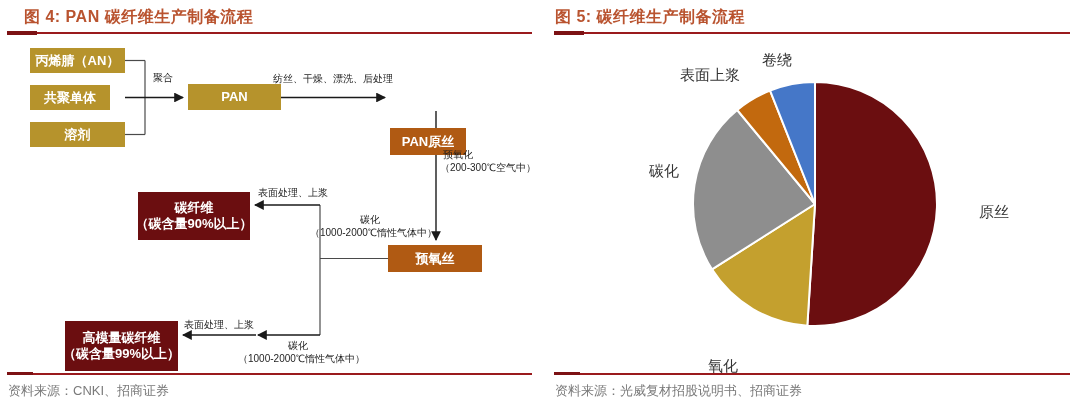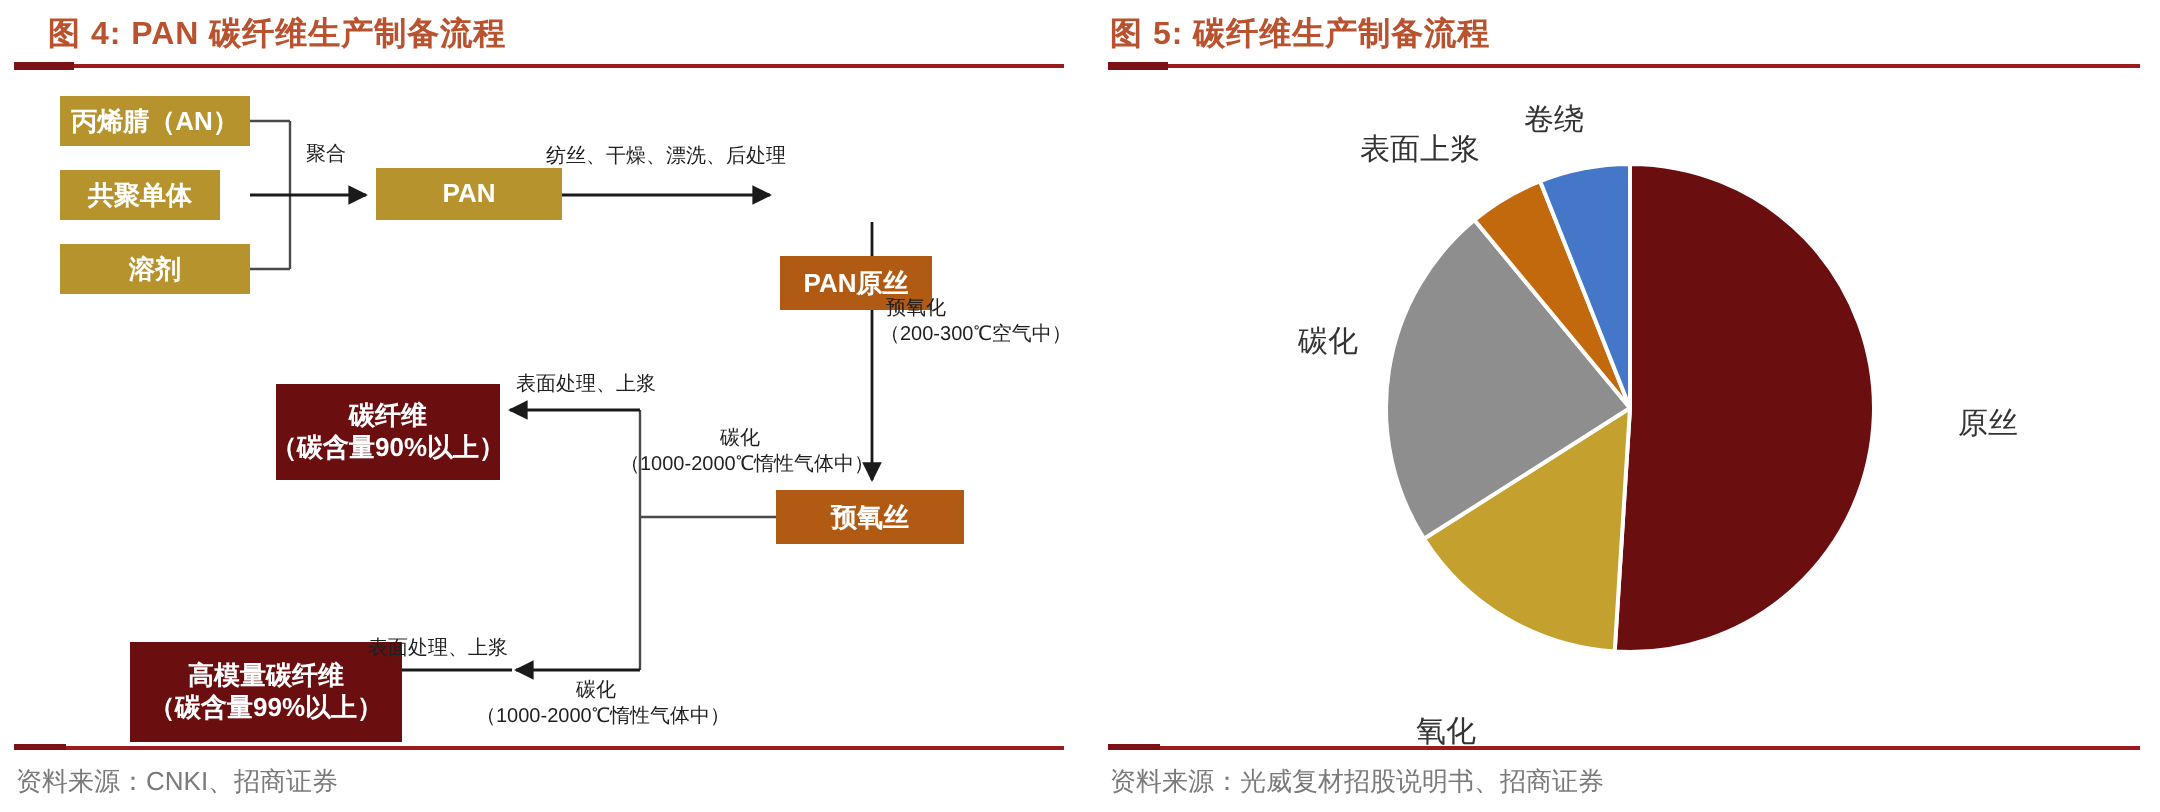--- a/index.html
+++ b/index.html
@@ -93,21 +93,21 @@
     <div class="fbox rust" style="left:390px; top:84px; width:76px; height:27px;margin-top:44px;">
       <span>PAN原丝</span>
     </div>
     <div class="fbox rust" style="left:388px; top:245px; width:94px; height:27px;">
       <span>预氧丝</span>
     </div>
     <div class="fbox dark" style="left:138px; top:181px; width:112px; height:48px;">
       <span>碳纤维</span>
       <span>（碳含量90%以上）</span>
     </div>
-    <div class="fbox dark" style="left:65px; top:310px; width:136px; height:50px;">
+    <div class="fbox dark" style="left:65px; top:310px; width:113px; height:50px;">
       <span>高模量碳纤维</span>
       <span>（碳含量99%以上）</span>
     </div>
 
     <div class="flabel" style="left:153px; top:72px;">聚合</div>
     <div class="flabel center" style="left:272px; top:73px; width:122px;">纺丝、干燥、漂洗、后处理</div>
     <div class="flabel" style="left:443px; top:149px;">预氧化</div>
     <div class="flabel" style="left:440px; top:162px;">（200-300℃空气中）</div>
     <div class="flabel" style="left:258px; top:187px;">表面处理、上浆</div>
     <div class="flabel center" style="left:310px; top:214px; width:120px;">

